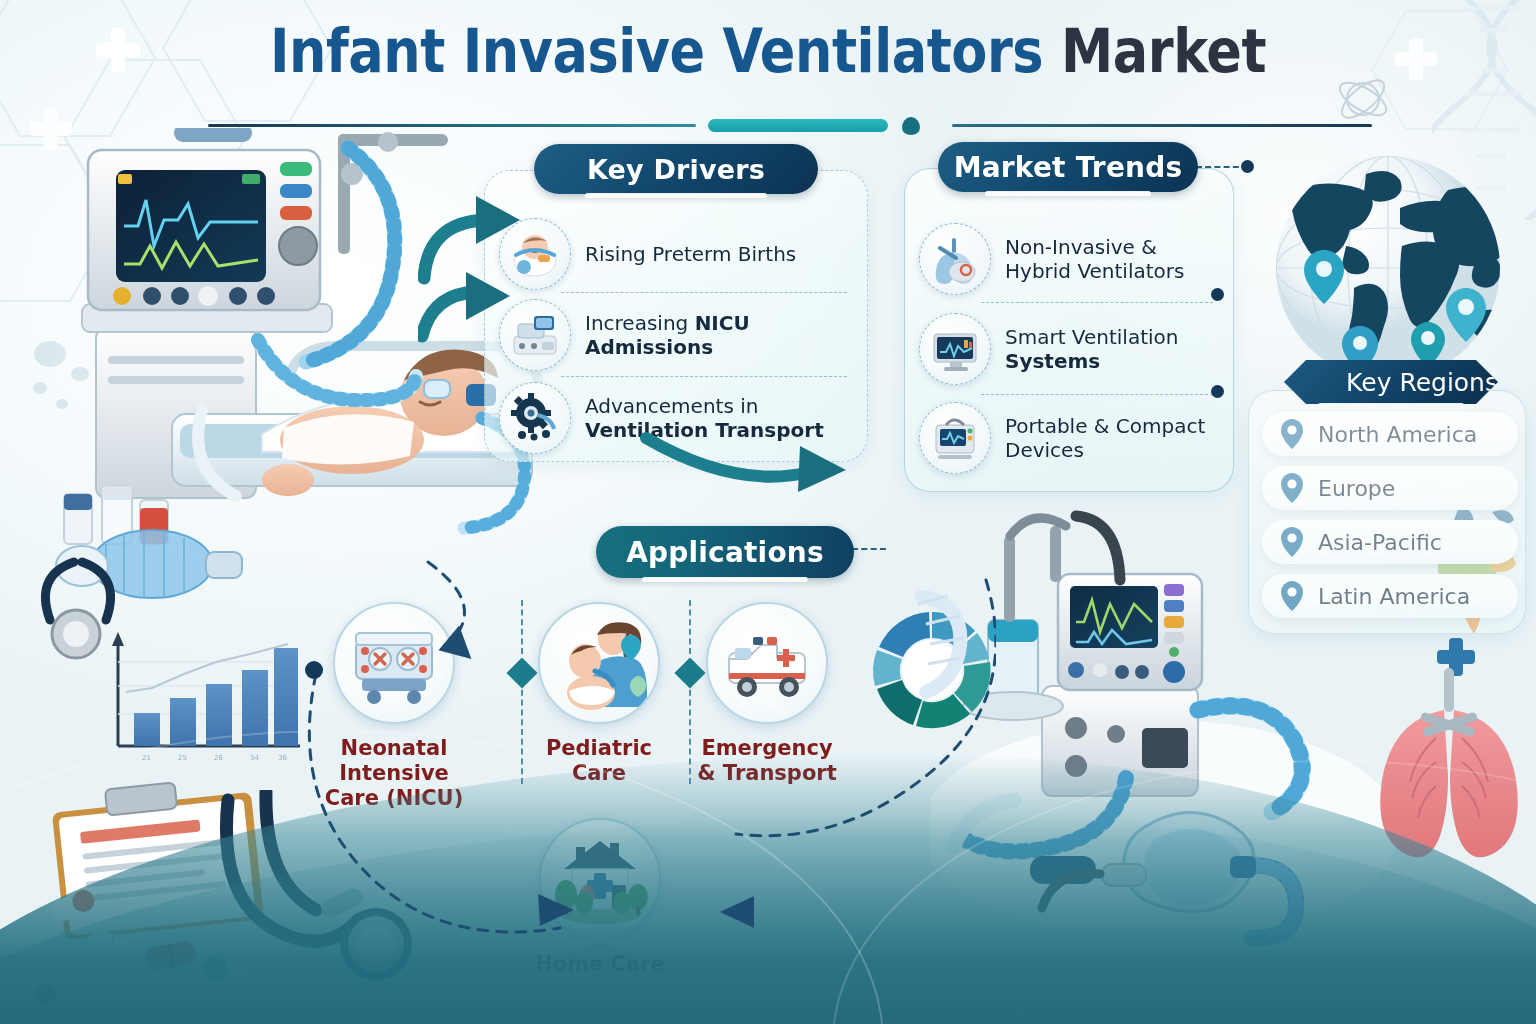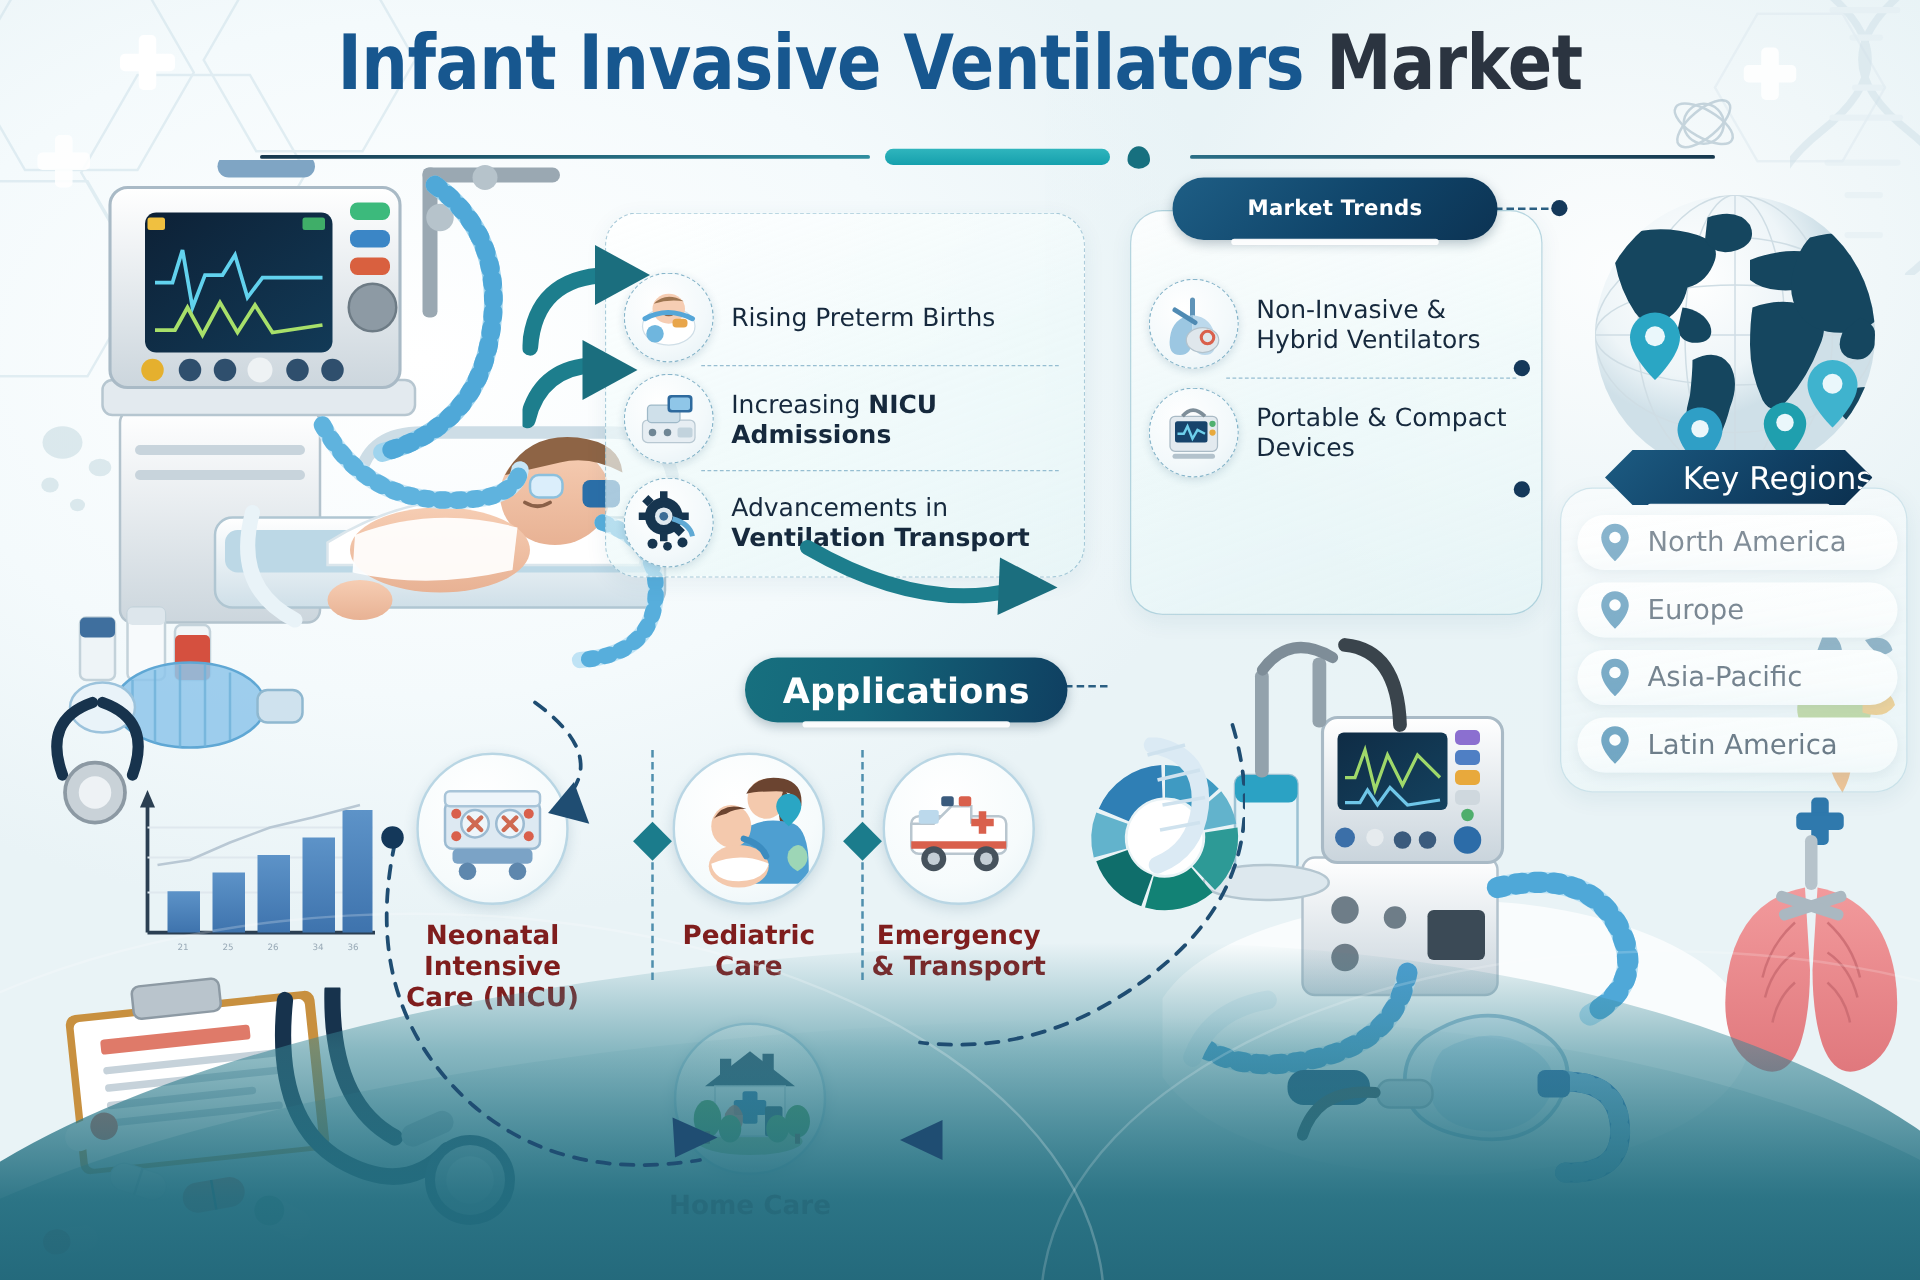--- a/index.html
+++ b/index.html
@@ -472,56 +472,76 @@
                 <circle cx="38" cy="43" r="4"></circle>
               </g>
           </svg>
         </div>
         <div class="ptxt">
           <span>Advancements in </span><span class="bb">Ventilation Transport</span>
         </div>
       </div>
     </div>
   </div>
+  <div class="pill pill-navy" style="left:534px;top:144px;width:284px;height:50px;font-size:27px;">
+    <span>Key Drivers</span>
+  </div>
 
   <div class="panel" style="left:904px;top:168px;width:328px;height:322px;">
     <div class="plist" style="padding-top:46px;">
       <div class="prow" style="height:88px;">
         <div class="ico">
           <svg width="54" height="54" viewBox="0 0 54 54">
             <path d="M26 8 v14" stroke="#5e93b8" stroke-width="4" stroke-linecap="round"></path>
             <path d="M26 20 q-16 2 -18 18 q-2 14 8 14 q10 0 10 -14z" fill="#9cc7e2"></path>
             <path d="M26 20 q16 2 18 18 q2 14 -8 14 q-10 0 -10 -14z" fill="#bcd9ec"></path>
             <ellipse cx="34" cy="40" rx="13" ry="10" fill="#dfe7ec" stroke="#b3c3cd"></ellipse>
             <circle cx="38" cy="38" r="5" fill="none" stroke="#d9604c" stroke-width="2.5"></circle>
             <path d="M12 16 l16 10" stroke="#4f8ab3" stroke-width="4" stroke-linecap="round"></path>
           </svg>
         </div>
         <div class="ptxt">Non-Invasive &amp; Hybrid Ventilators</div>
         <div class="sep"></div>
       </div>
 
+      <div class="prow" style="height:92px;">
+        <div class="ico">
+          <svg width="54" height="54" viewBox="0 0 54 54">
+            <rect x="6" y="12" width="42" height="28" rx="3" fill="#d6dfe6" stroke="#a8bac6"></rect>
+            <rect x="9" y="15" width="36" height="22" rx="2" fill="#16395c"></rect>
+            <polyline points="12,30 18,30 22,22 26,34 30,24 36,30 44,26" fill="none" stroke="#6fd0ec" stroke-width="2"></polyline>
+            <rect x="36" y="18" width="4" height="8" fill="#e8a93c"></rect>
+              <rect x="41" y="20" width="3" height="6" fill="#d9604c"></rect>
+            <rect x="22" y="40" width="12" height="5" fill="#b7c5cf"></rect>
+              <rect x="16" y="45" width="24" height="4" rx="2" fill="#9fb0bc"></rect>
+          </svg>
+        </div>
+        <div class="ptxt">
+          <span>Smart Ventilation </span><span class="bb">Systems</span>
+        </div>
+        <div class="sep"></div>
+      </div>
 
       <div class="prow" style="height:86px;">
         <div class="ico">
           <svg width="54" height="54" viewBox="0 0 54 54">
             <rect x="8" y="14" width="38" height="28" rx="4" fill="#e3eaef" stroke="#aabbc6"></rect>
             <rect x="12" y="18" width="26" height="17" rx="2" fill="#17446c"></rect>
             <polyline points="14,28 19,28 22,22 26,32 30,25 36,28" fill="none" stroke="#6fd0ec" stroke-width="2"></polyline>
             <circle cx="42" cy="20" r="2.5" fill="#4fb06f"></circle>
               <circle cx="42" cy="27" r="2.5" fill="#e8a93c"></circle>
             <path d="M18 14 q8 -10 18 0" fill="none" stroke="#7e8e99" stroke-width="3"></path>
             <rect x="10" y="44" width="34" height="4" rx="2" fill="#b3c2cc"></rect>
           </svg>
         </div>
         <div class="ptxt">Portable &amp; Compact Devices</div>
       </div>
     </div>
   </div>
-  <div class="pill pill-navy" style="left:938px;top:142px;width:260px;height:50px;font-size:17px;">
+  <div class="pill pill-navy" style="left:938px;top:142px;width:260px;height:50px;font-size:28px;">
     <span>Market Trends</span>
   </div>
 
   <div class="cline" style="left:1196px;top:166px;width:52px;"></div>
   <div class="cdot" style="left:1241px;top:160px;"></div>
   <div class="cdot" style="left:1211px;top:288px;"></div>
   <div class="cdot" style="left:1211px;top:385px;"></div>
 
   <svg style="position:absolute;left:1250px;top:150px;" width="276" height="240" viewBox="0 0 276 240">
     <defs>

